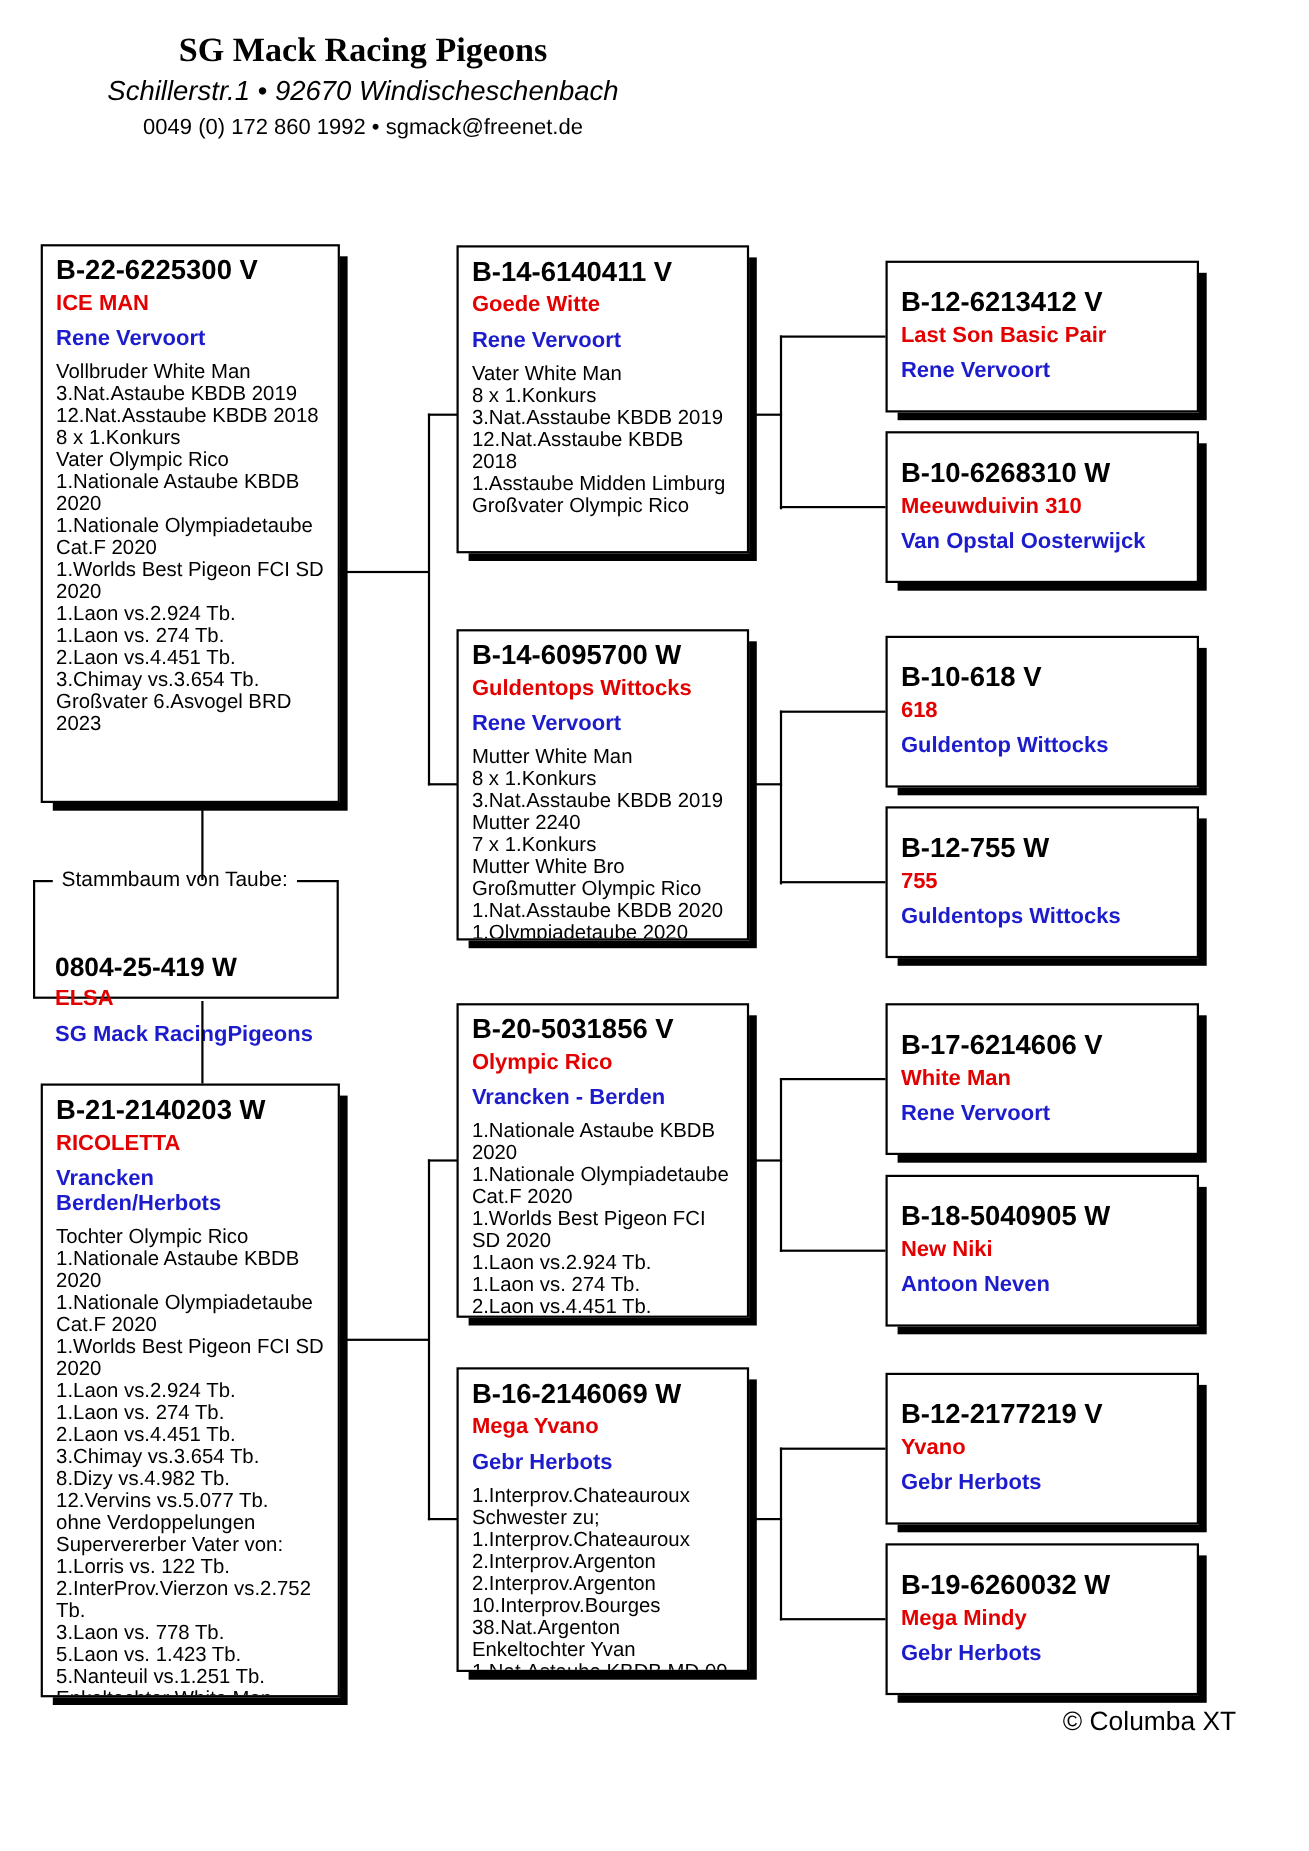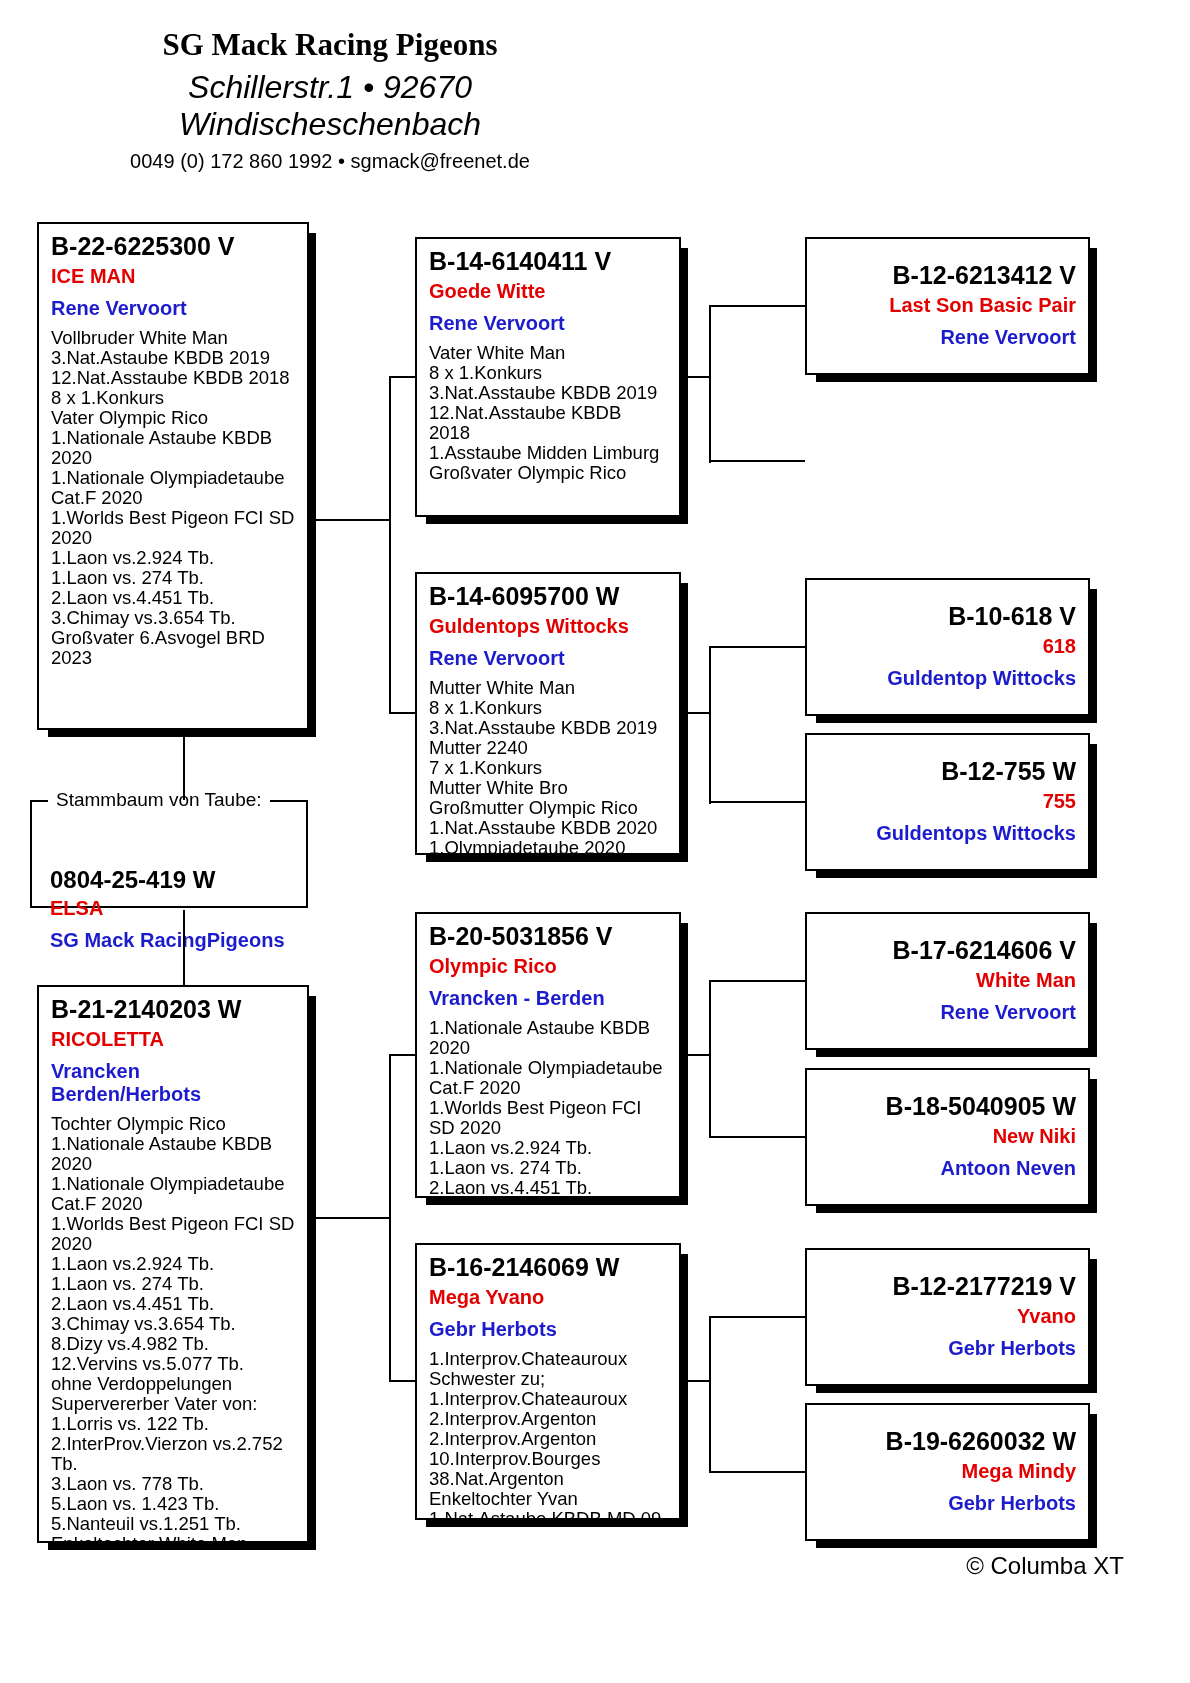--- a/index.html
+++ b/index.html
@@ -2,36 +2,36 @@
 <html><head>
 <meta charset="utf-8">
 <style>
   html,body{margin:0;padding:0;background:#fff;}
   .page{position:relative;width:1190px;height:1683px;background:#fff;overflow:hidden;
         font-family:"Liberation Sans",sans-serif;color:#000;}
 
   
   .hdr{position:absolute;left:60px;top:28px;width:540px;text-align:center;}
   .hdr-title{font-family:"Liberation Serif",serif;font-weight:bold;font-size:31px;line-height:1.1;}
-  .hdr-addr{font-style:italic;font-size:32px;margin-top:7px;}
+  .hdr-addr{font-style:italic;font-size:25px;margin-top:7px;}
   .hdr-contact{font-size:20px;margin-top:7px;}
 
   .logo{position:absolute;left:600px;top:45px;width:175px;height:108px;}
   .logo svg{position:absolute;left:0;top:0;}
   .logo-text{position:absolute;left:2px;top:20px;white-space:nowrap;color:#1e1b6b;
              font-style:italic;z-index:2;}
   .logo-text .lt1{font-size:26px;font-weight:400;}
   .logo-text .lt2{font-size:30px;font-weight:700;letter-spacing:-1px;}
   .logo-sub{position:absolute;left:88px;top:54px;color:#1e1b6b;font-style:italic;
             font-size:8px;font-weight:700;letter-spacing:.6px;z-index:2;}
 
   
   .pbox{position:absolute;background:#fff;border:2px solid #000;
         box-shadow:9px 9px 0 -2px #000;padding:8px 12px;overflow:hidden;box-sizing:border-box;}
-  .pbox--g3{padding-top:22px;text-align:right;}
+  .pbox--g3{padding-top:22px;}
   .ring{font-size:25px;font-weight:bold;line-height:1.18;color:#000;}
   .pname{font-size:20px;font-weight:bold;color:#e30000;margin-top:3px;line-height:1.15;}
   .owner{font-size:20px;font-weight:bold;color:#1c1ccc;margin-top:9px;margin-bottom:8px;line-height:1.15;}
   .details{font-size:18.5px;line-height:20px;color:#000;}
 
   
   .subject{position:absolute;left:30px;top:800px;width:278px;height:108px;background:#fff;
            border:2px solid #000;padding:16px 18px 0;box-sizing:border-box;}
   .subject-label{position:absolute;top:-13px;left:16px;background:#fff;padding:0 8px;
                  font-size:19px;color:#000;}
@@ -104,21 +104,21 @@
         <div>Supervererber Vater von:</div>
         <div>1.Lorris vs. 122 Tb.</div>
         <div>2.InterProv.Vierzon vs.2.752 Tb.</div>
         <div>3.Laon vs. 778 Tb.</div>
         <div>5.Laon vs. 1.423 Tb.</div>
         <div>5.Nanteuil vs.1.251 Tb.</div>
         <div>Enkeltochter White Man</div>
       </div>
   </div>
 
-  <div class="pbox" style="left:415px;top:237px;width:266px;height:280px">
+  <div class="pbox" style="left:415px;top:223px;width:266px;height:280px">
     <div class="ring">B-14-6140411 V</div>
     <div class="pname">Goede Witte</div>
     <div class="owner">Rene Vervoort</div>
     <div class="details">
         <div>Vater White Man</div>
         <div>8 x 1.Konkurs</div>
         <div>3.Nat.Asstaube KBDB 2019</div>
         <div>12.Nat.Asstaube KBDB 2018</div>
         <div>1.Asstaube Midden Limburg</div>
         <div>Großvater Olympic Rico</div>
@@ -173,20 +173,25 @@
         <div>1.Nat.Astaube KBDB MD 09</div>
       </div>
   </div>
 
   <div class="pbox pbox--g3" style="left:805px;top:237px;width:285px;height:138px">
     <div class="ring">B-12-6213412 V</div>
     <div class="pname">Last Son Basic Pair</div>
     <div class="owner">Rene Vervoort</div>
   </div>
 
+  <div class="pbox pbox--g3" style="left:805px;top:392px;width:285px;height:138px">
+    <div class="ring">B-10-6268310 W</div>
+    <div class="pname">Meeuwduivin 310</div>
+    <div class="owner">Van Opstal Oosterwijck</div>
+  </div>
 
   <div class="pbox pbox--g3" style="left:805px;top:578px;width:285px;height:138px">
     <div class="ring">B-10-618 V</div>
     <div class="pname">618</div>
     <div class="owner">Guldentop Wittocks</div>
   </div>
 
   <div class="pbox pbox--g3" style="left:805px;top:733px;width:285px;height:138px">
     <div class="ring">B-12-755 W</div>
     <div class="pname">755</div>

